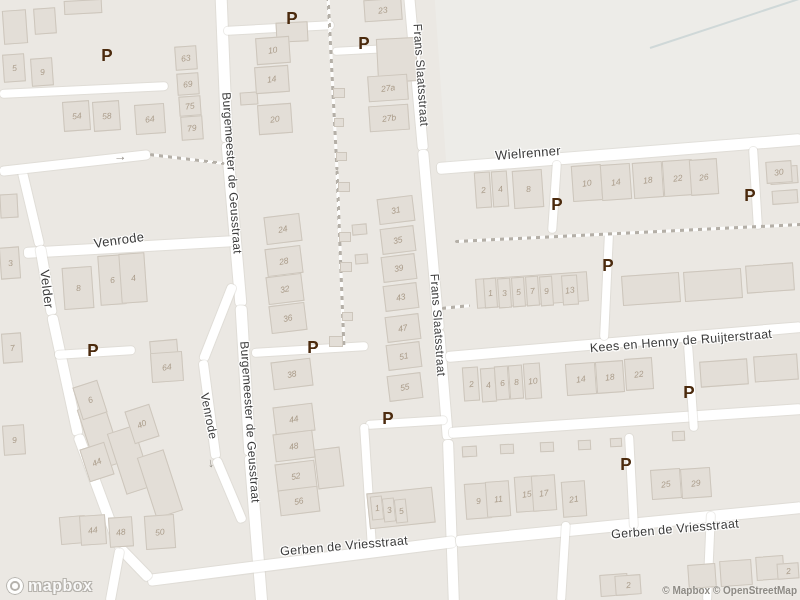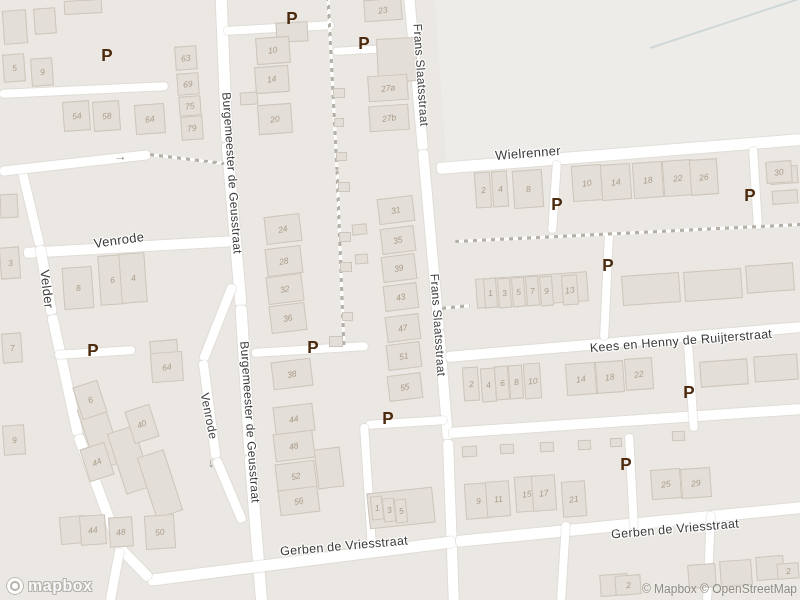--- a/index.html
+++ b/index.html
@@ -18,22 +18,22 @@
   .pmark{position:absolute;color:#4b2a0d;font-weight:bold;font-size:17px;
         transform:translate(-50%,-50%);line-height:1;}
   .arrow{position:absolute;color:#948f88;font-size:13px;font-weight:bold;line-height:1;}
   .logo{position:absolute;left:6px;bottom:5px;display:flex;align-items:center;gap:4px;
         font-weight:bold;font-size:16px;letter-spacing:.5px;color:rgba(255,255,255,.92);
         text-shadow:-1px -1px 0 #b5b2ac,1px -1px 0 #b5b2ac,-1px 1px 0 #b5b2ac,1px 1px 0 #b5b2ac;}
   .logo-icon{width:18px;height:18px;border-radius:50%;background:rgba(255,255,255,.92);
         box-shadow:0 0 0 1px #b5b2ac inset;position:relative;}
   .logo-icon::after{content:"";position:absolute;left:4px;top:4px;width:10px;height:10px;
         border-radius:50%;border:2px solid #b5b2ac;box-sizing:border-box;}
-  .attrib{position:absolute;right:3px;bottom:4px;font-size:12px;color:#8e8b85;
-        text-shadow:0 0 2px rgba(255,255,255,.7);}
+  .attrib{position:absolute;right:3px;bottom:4px;font-size:10px;color:#8e8b85;
+        text-shadow:0 0 2px rgba(255,255,255,.7);font-weight:bold;}
 </style>
 </head>
 <body>
 
 <div id="map">
   <div class="field" style="left:440px;top:-20px;width:380px;height:175px;transform:rotate(-4deg);"></div>
 
   <div class="road" style="width: 148.122px; height: 11px; left: 221px; top: -11.5px; transform-origin: 0px 50%; transform: rotate(87.6785deg);"></div>
     <div class="road" style="width: 163.6px; height: 11px; left: 227px; top: 136.5px; transform-origin: 0px 50%; transform: rotate(85.0909deg);"></div>
     <div class="road" style="width: 150.27px; height: 11px; left: 241px; top: 299.5px; transform-origin: 0px 50%; transform: rotate(86.5664deg);"></div>

